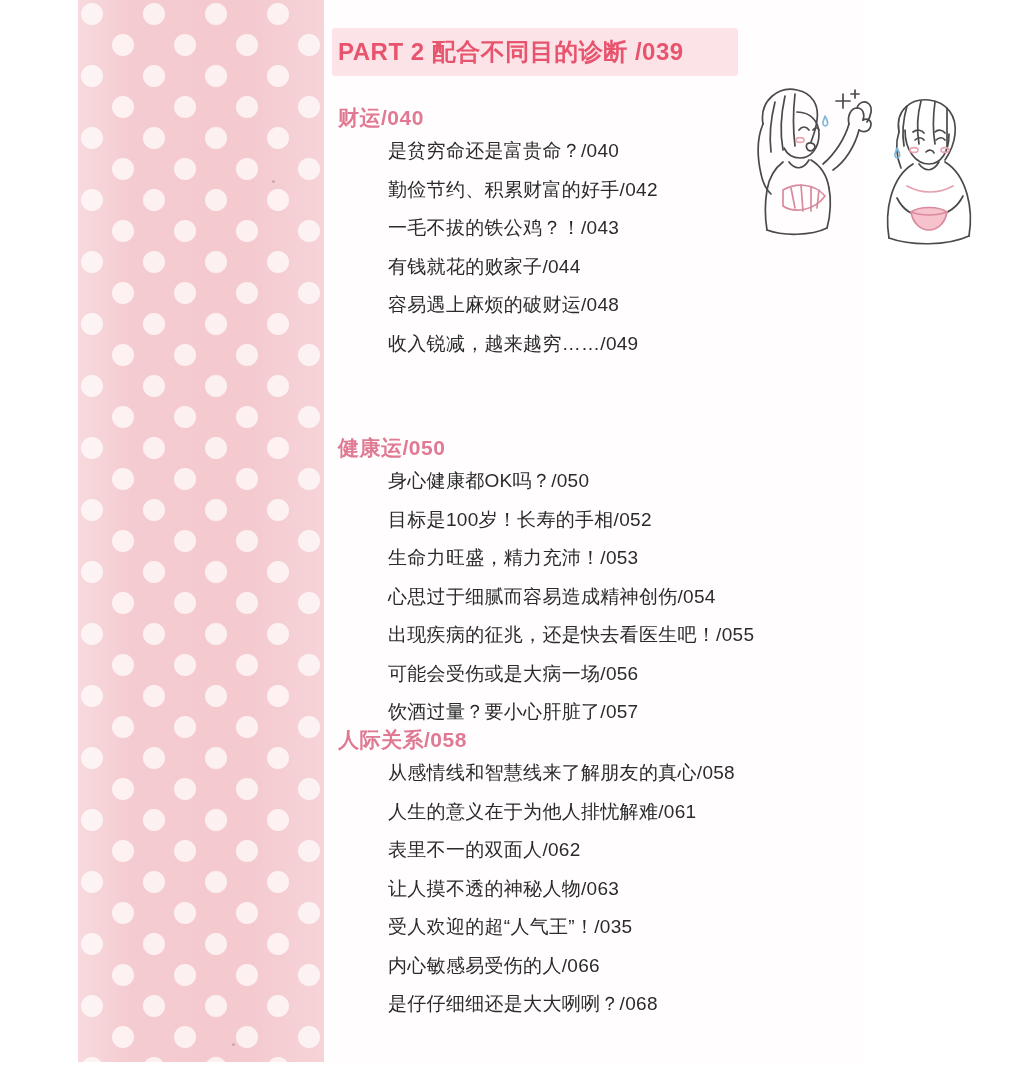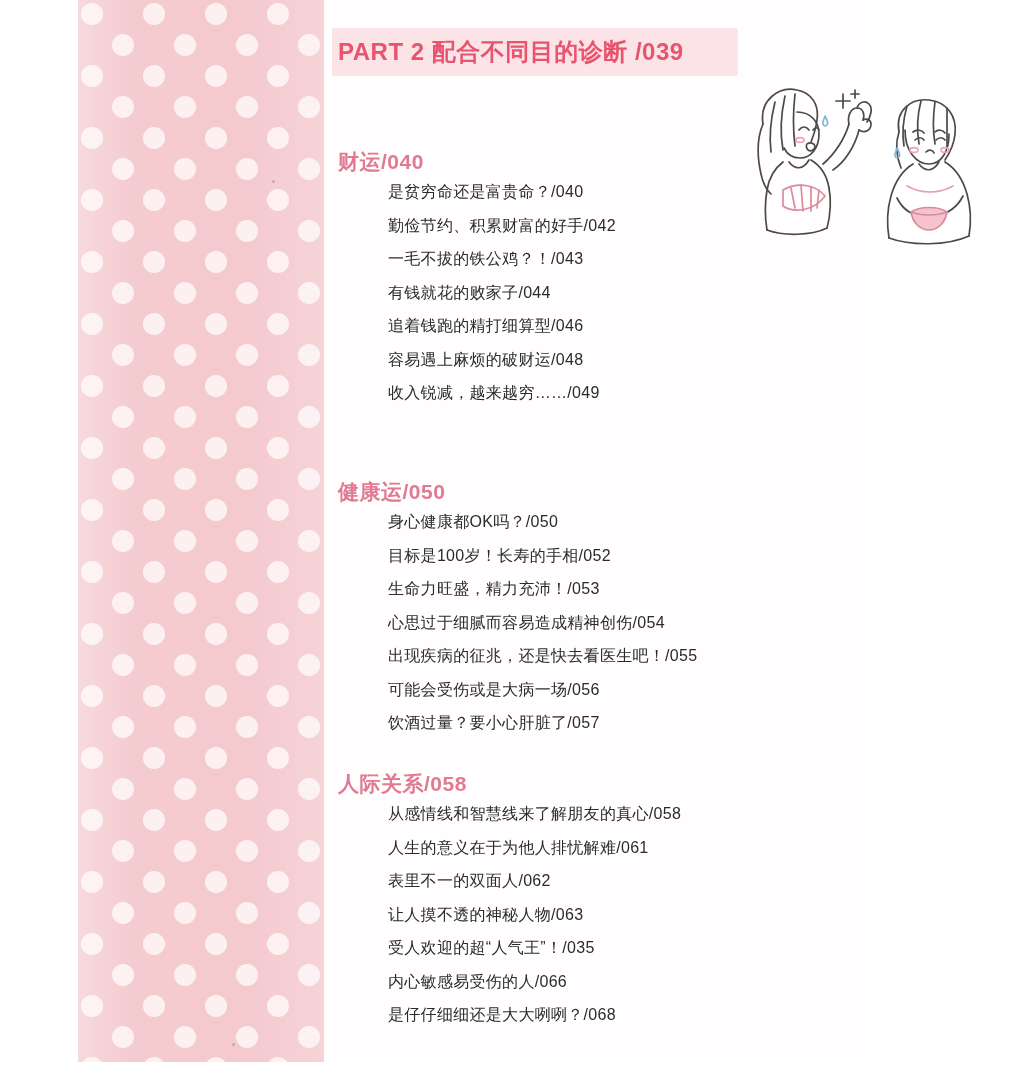--- a/index.html
+++ b/index.html
@@ -93,31 +93,30 @@
   .part-title .part-page {
     color: #e8546e;
     font-weight: bold;
   }
 
   
   .section {
     position: absolute;
     left: 0;
     width: 700px;
-    margin-top: 44px;
   }
   .section-title {
     font-size: 21px;
     font-weight: bold;
     color: #e07a93;
     margin: 0 0 6px 8px;
     letter-spacing: 0.5px;
   }
   .entry {
-    font-size: 16px;
+    font-size: 19px;
     color: #2b2b2b;
     margin: 0 0 12.5px 58px;
     letter-spacing: 0.3px;
     white-space: nowrap;
   }
 
   
   .illus {
     position: absolute;
     right: 16px;
@@ -242,21 +241,20 @@
         </g>
       </svg>
     </div>
 
     <div class="section" style="top:104px;">
       <div class="section-title">财运/040</div>
       <div class="entry">是贫穷命还是富贵命？/040</div>
       <div class="entry">勤俭节约、积累财富的好手/042</div>
       <div class="entry">一毛不拔的铁公鸡？！/043</div>
       <div class="entry">有钱就花的败家子/044</div>
-      <div class="entry">追着钱跑的精打细算型/046</div>
       <div class="entry">容易遇上麻烦的破财运/048</div>
       <div class="entry">收入锐减，越来越穷……/049</div>
     </div>
 
     <div class="section" style="top:434px;">
       <div class="section-title">健康运/050</div>
       <div class="entry">身心健康都OK吗？/050</div>
       <div class="entry">目标是100岁！长寿的手相/052</div>
       <div class="entry">生命力旺盛，精力充沛！/053</div>
       <div class="entry">心思过于细腻而容易造成精神创伤/054</div>

